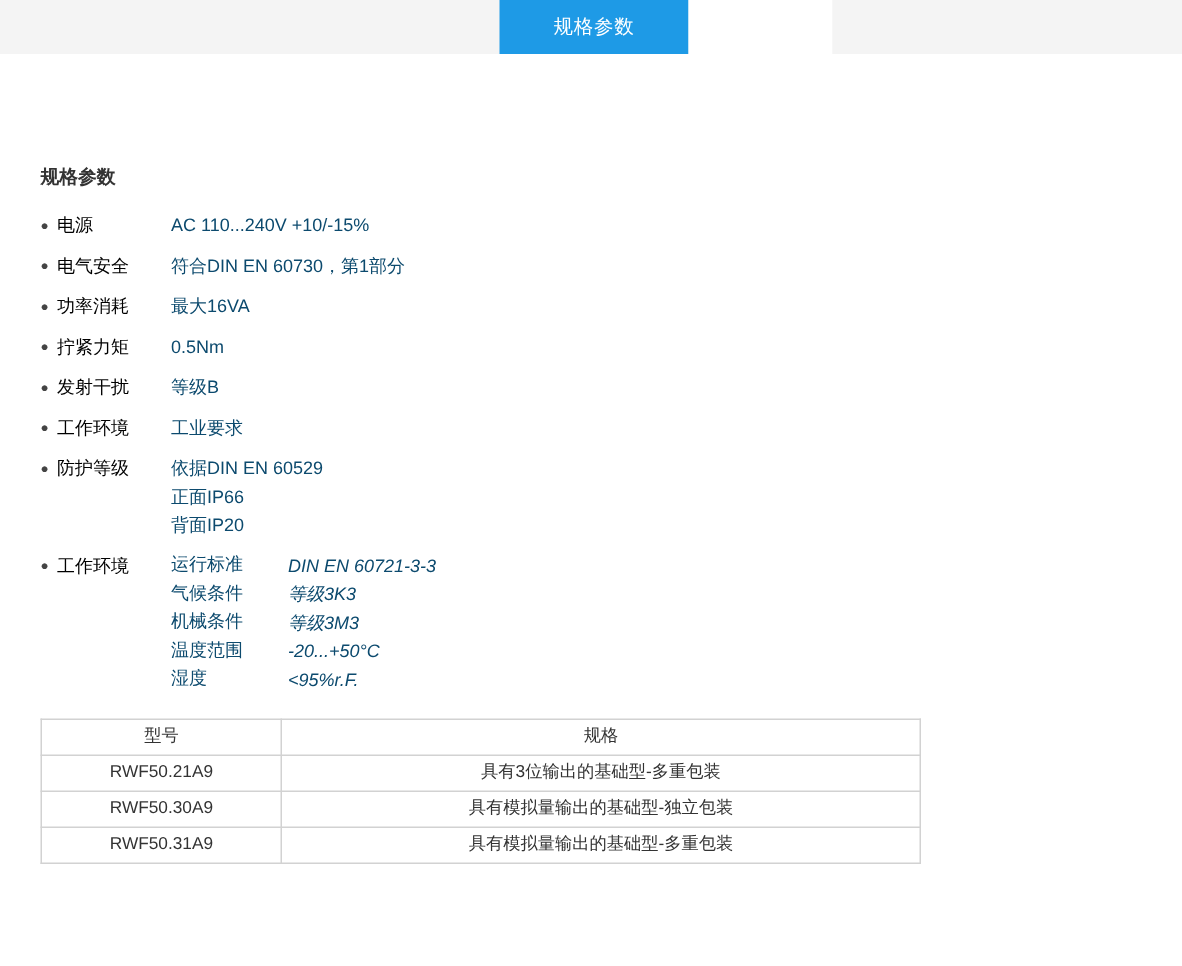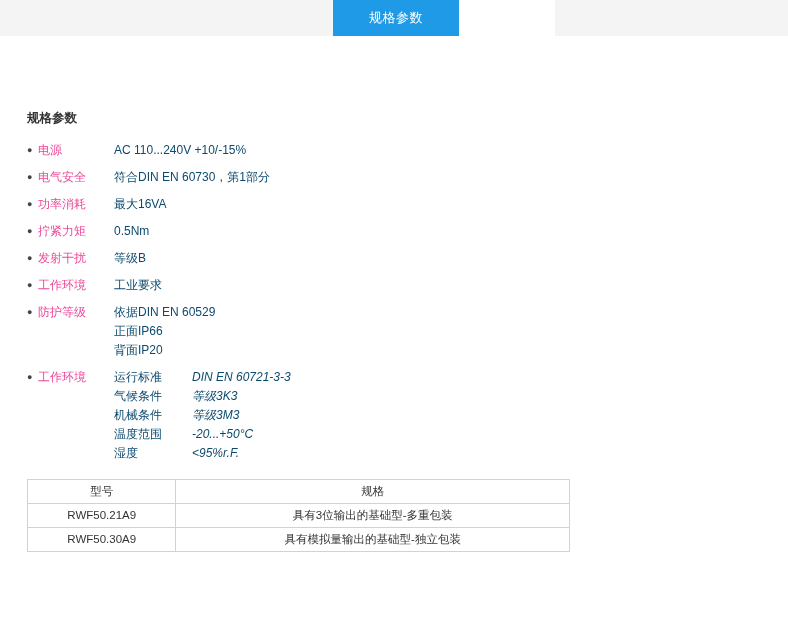--- a/index.html
+++ b/index.html
@@ -76,46 +76,47 @@
     flex: 0 0 11px;
     color: #444;
     font-size: 9px;
     line-height: 18px;
     text-align: left;
   }
   .spec-label {
     flex: 0 0 76px;
     font-size: 12px;
     line-height: 18px;
-    color: #ec4899;
+    color: #000000;
   }
   .spec-values {
     flex: 1 1 auto;
   }
   .spec-values .line {
     line-height: 19px;
     font-size: 12px;
     color: #0c4a6e;
     display: flex;
   }
   .spec-values .line .k {
     flex: 0 0 78px;
+    font-family: Liberation Mono, monospace;
   }
   .spec-values .line .v {
     flex: 0 0 auto;
     font-style: italic;
   }
   .spec-values .line.single {
     display: block;
   }
 
   
   .spec-table {
     margin: 16px 0 0 27px;
-    width: 543px;
+    width: 587px;
     border-collapse: collapse;
     font-size: 11.5px;
   }
   .spec-table th,
   .spec-table td {
     border: 1px solid #d2d2d2;
     text-align: center;
     color: #333;
     font-weight: normal;
     height: 23px;
@@ -244,16 +245,20 @@
     </thead>
     <tbody>
       <tr>
         <td>RWF50.21A9</td>
         <td>具有3位输出的基础型-多重包装</td>
       </tr>
       <tr>
         <td>RWF50.30A9</td>
         <td>具有模拟量输出的基础型-独立包装</td>
       </tr>
+      <tr>
+        <td>RWF50.31A9</td>
+        <td>具有模拟量输出的基础型-多重包装</td>
+      </tr>
     </tbody>
   </table>
 
 </div>
 
 </body></html>

